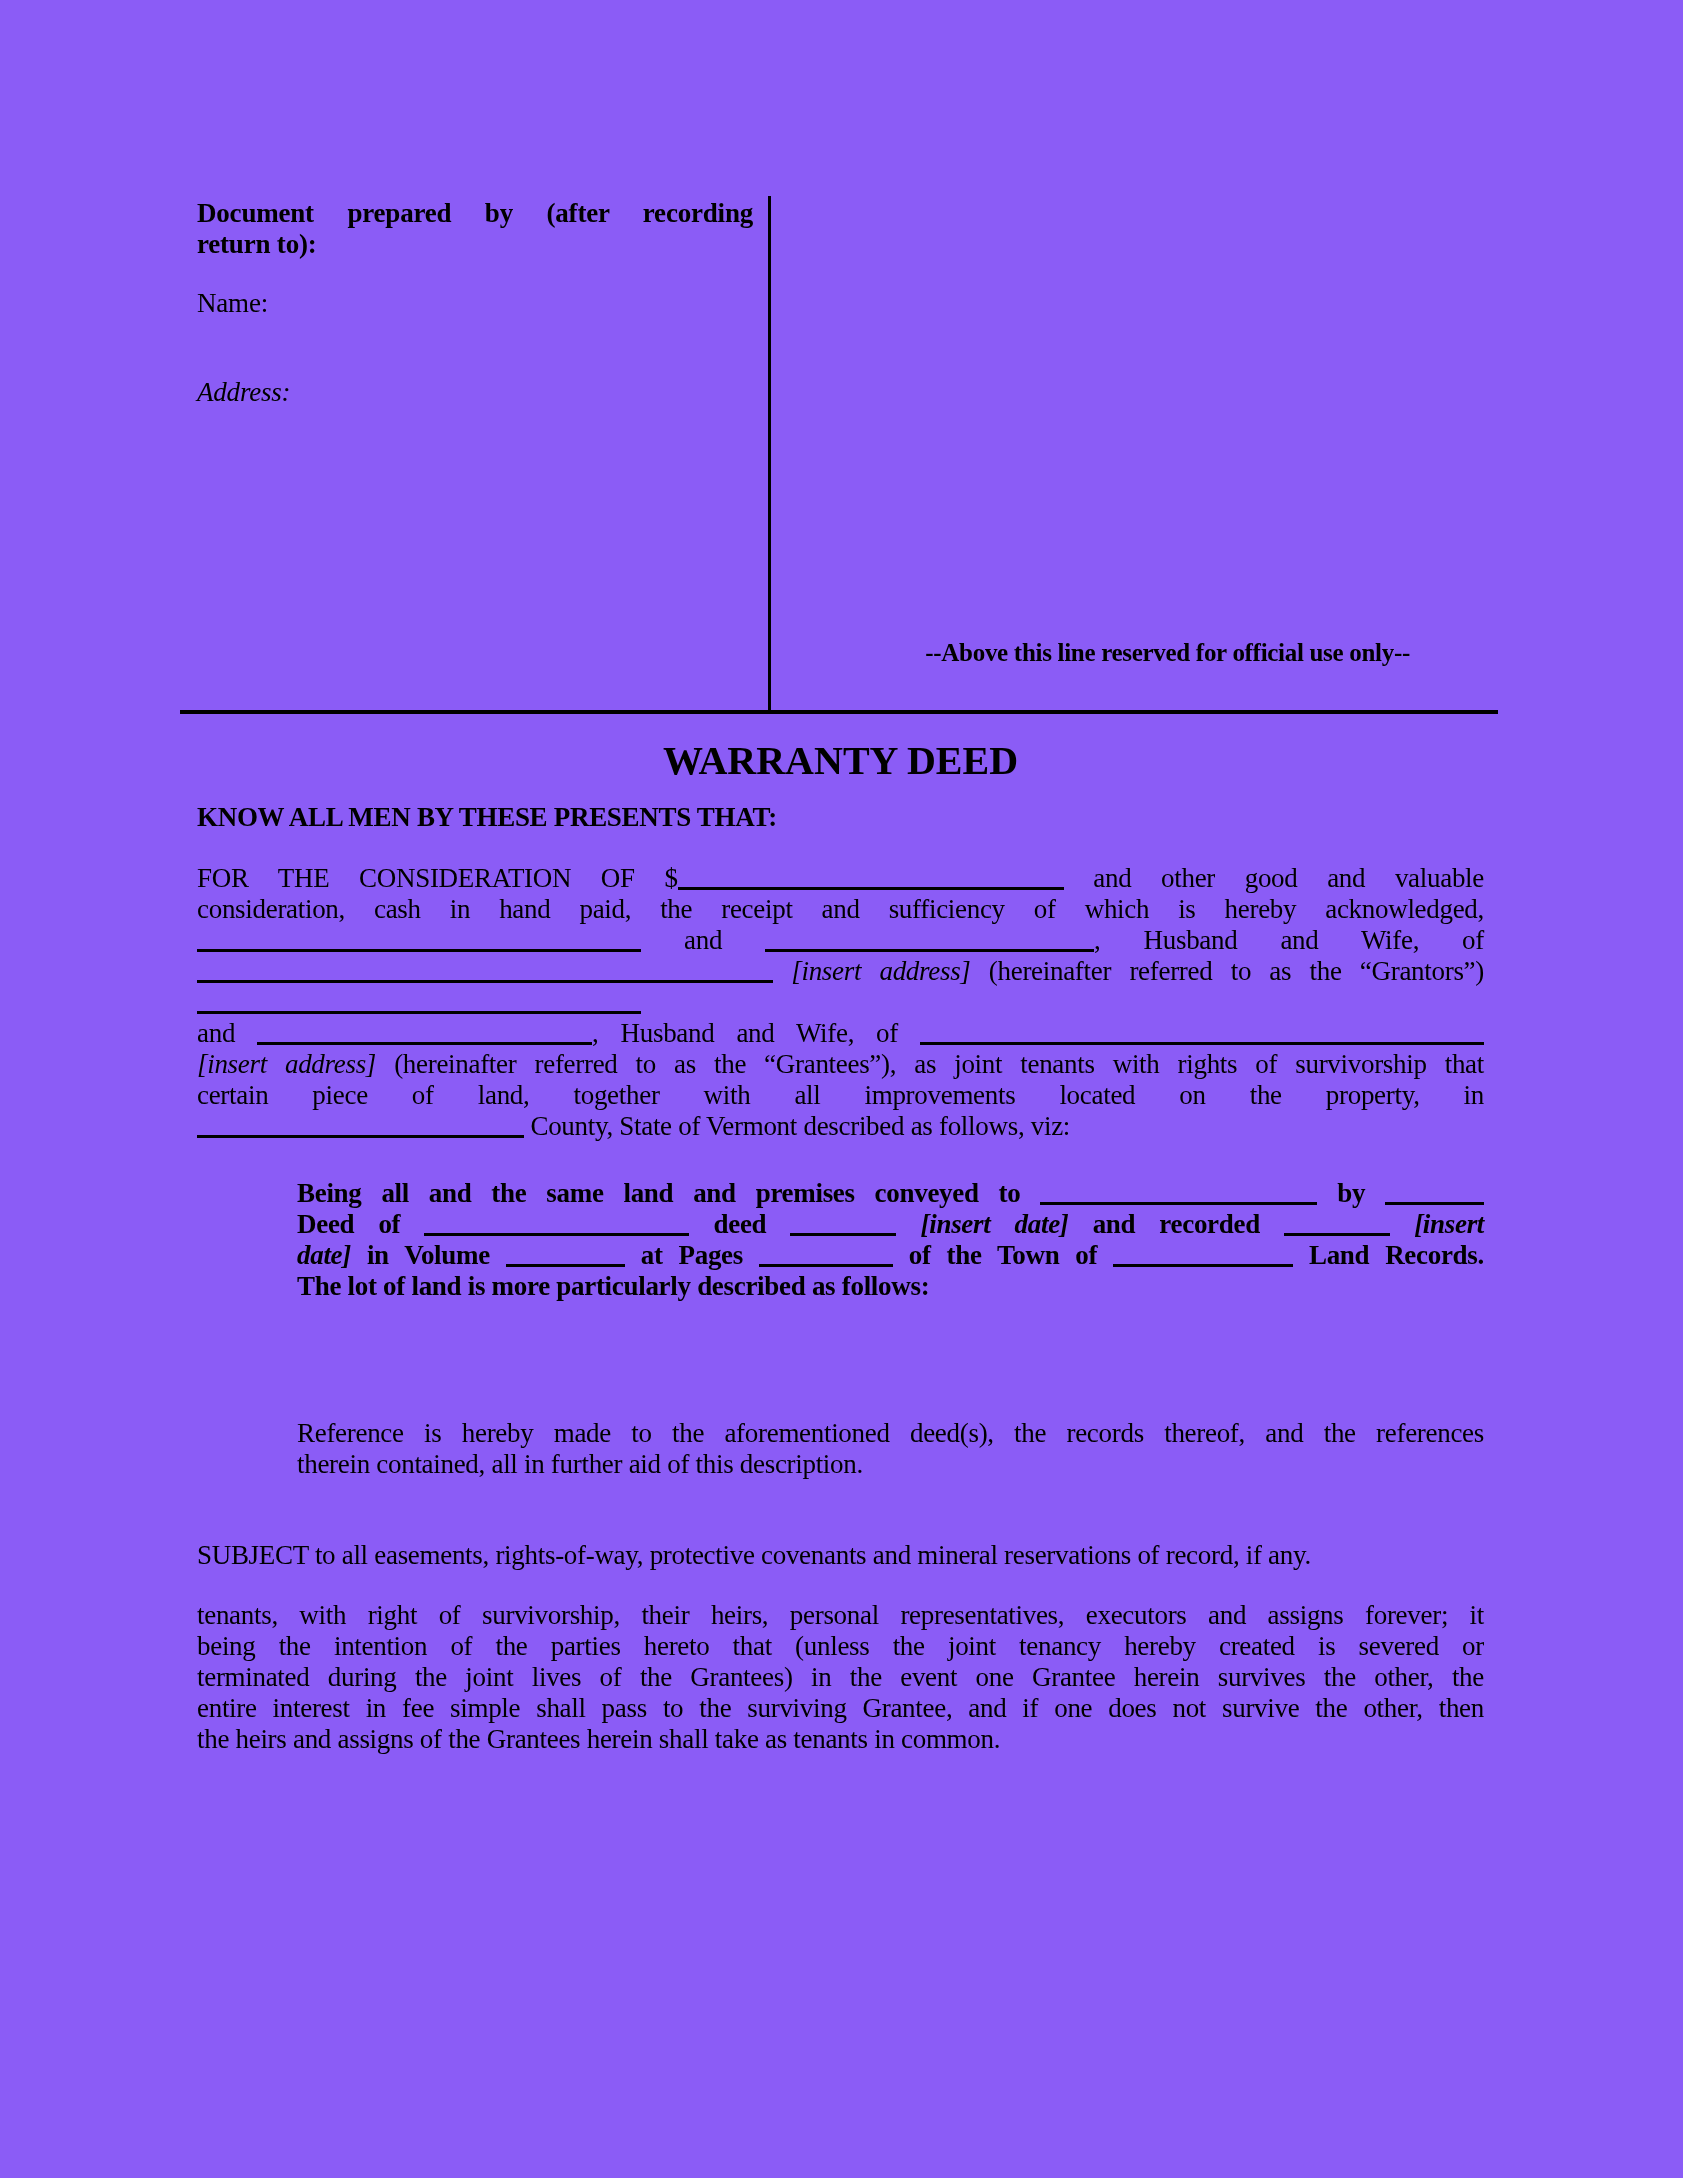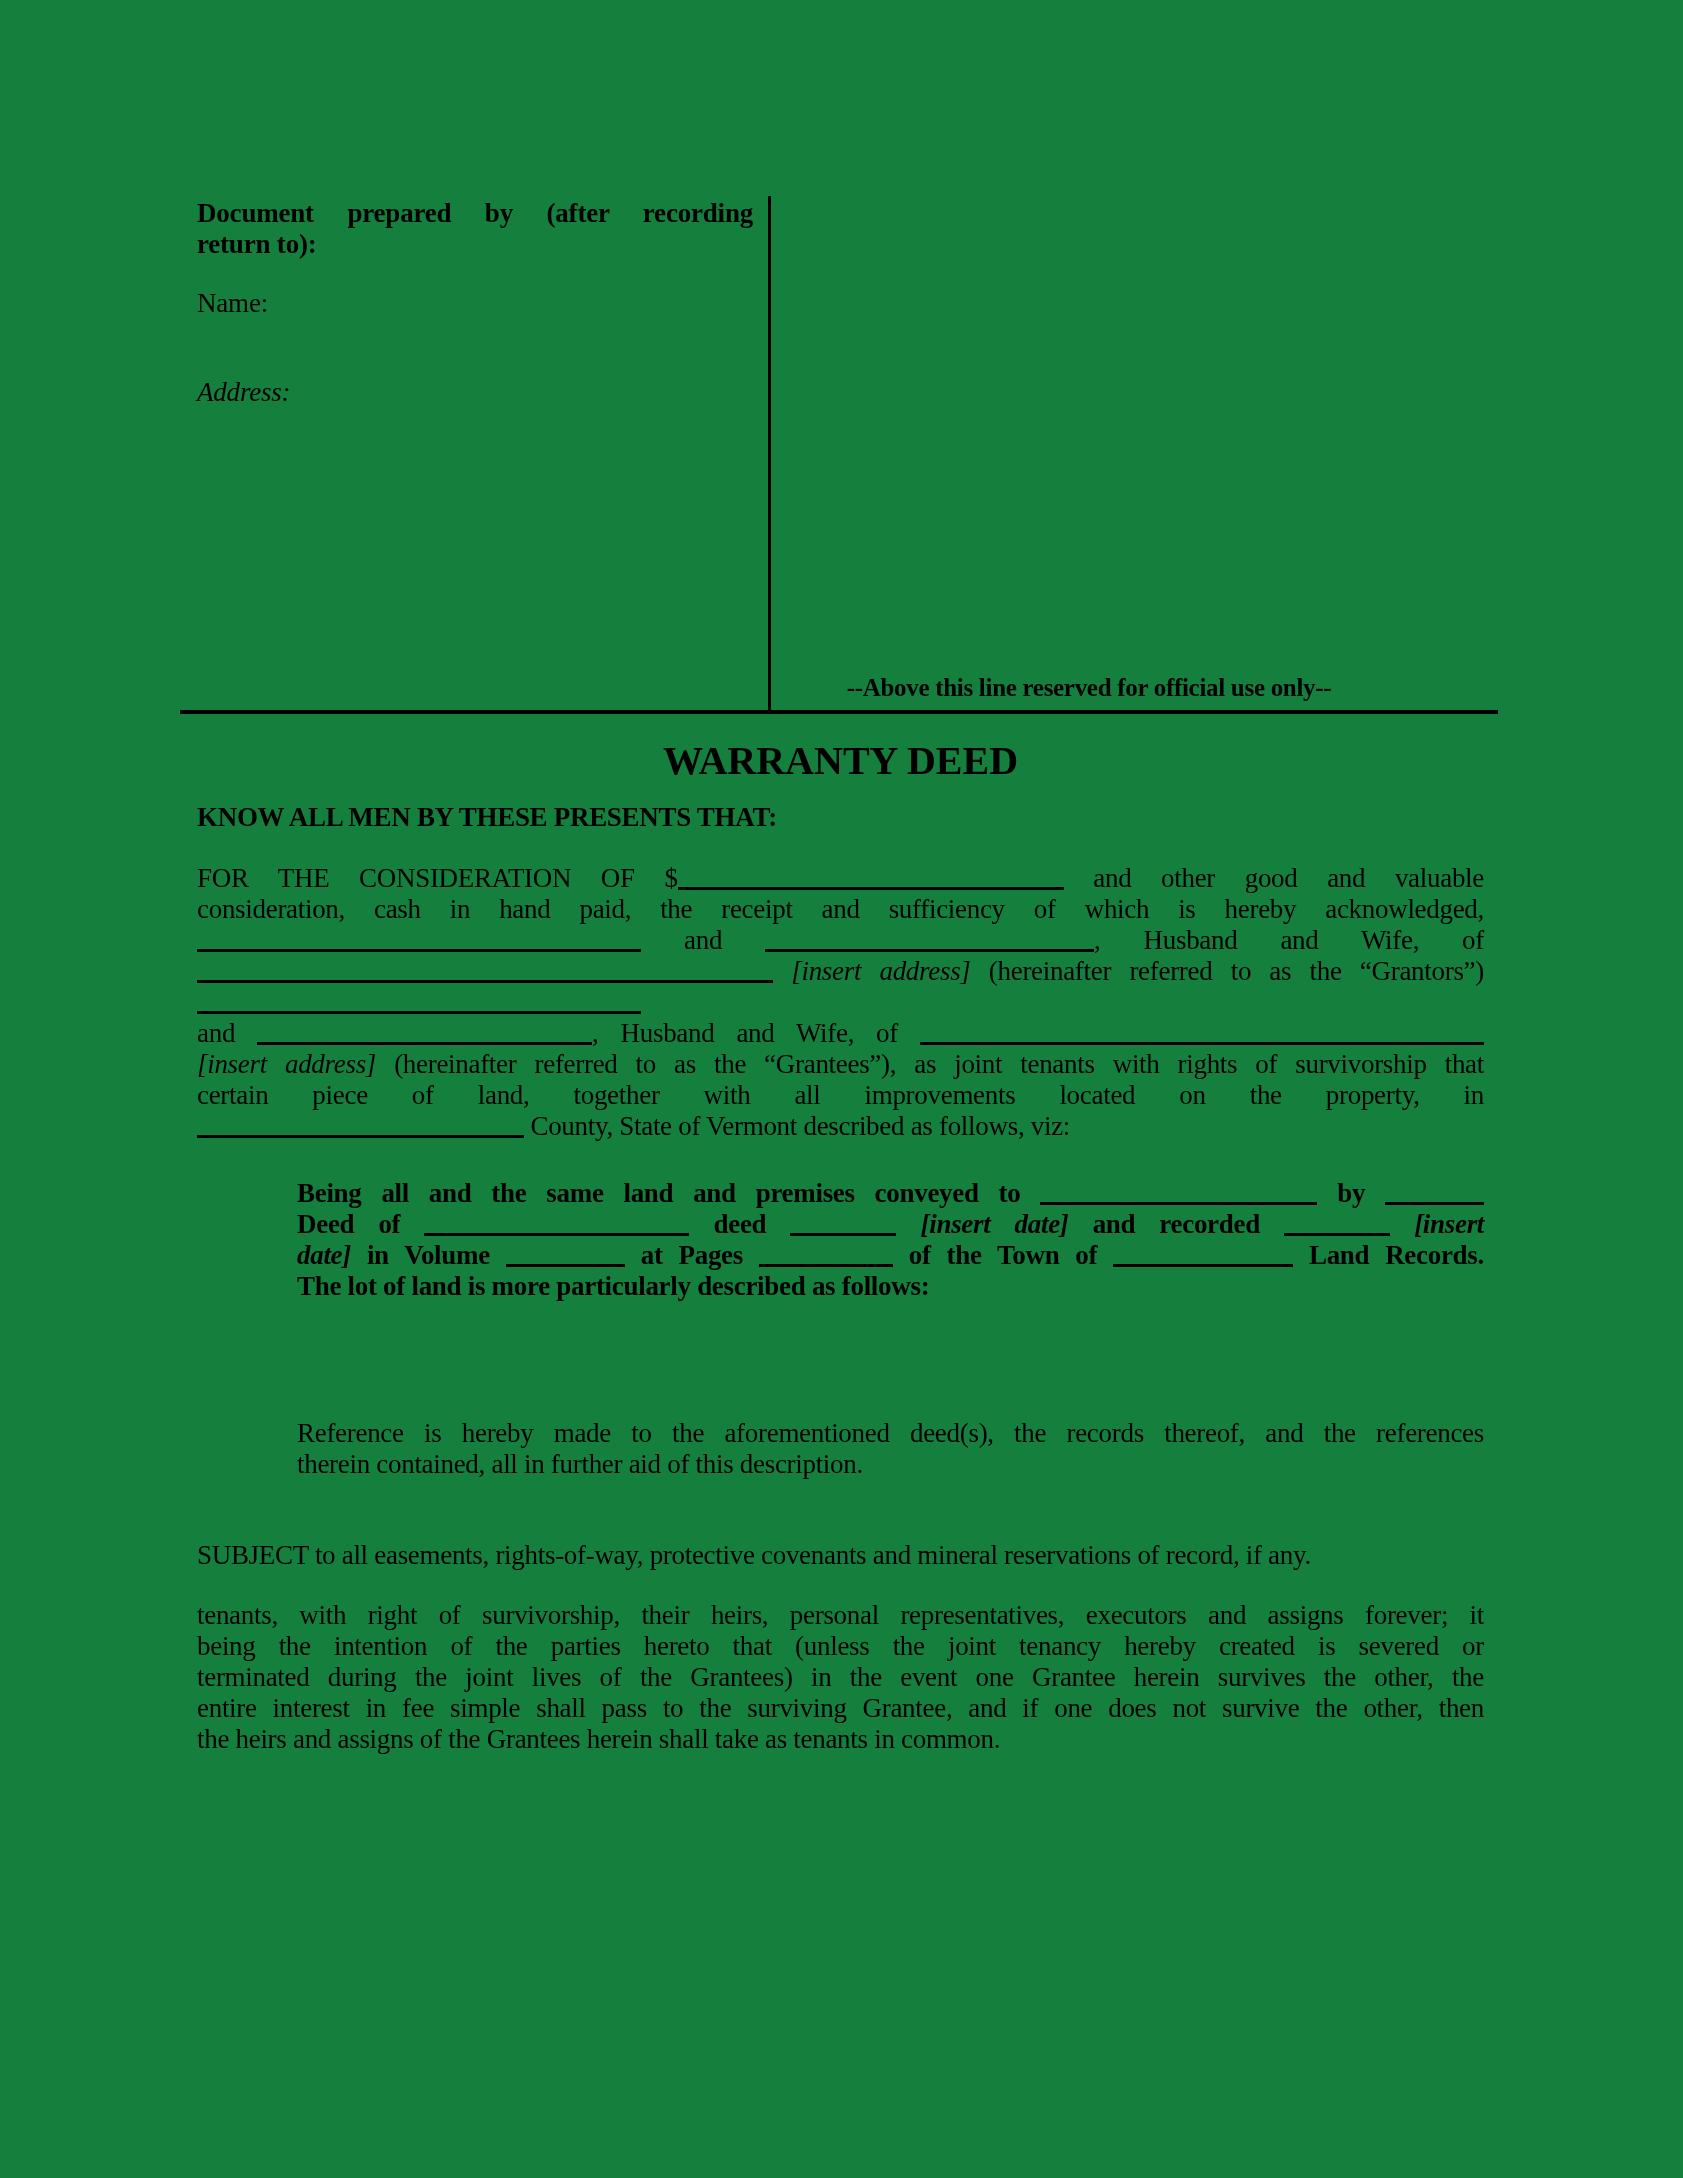--- a/index.html
+++ b/index.html
@@ -1,20 +1,20 @@
 <!DOCTYPE html>
 <html><head>
 <meta charset="utf-8">
 <style>
   html, body { margin: 0; padding: 0; background: #888; }
   .page {
     position: relative;
     width: 1683px;
     height: 2178px;
-    background: #15803d;
+    background: #8b5cf6;
     font-family: "Liberation Serif", "DejaVu Serif", serif;
     color: #000;
     overflow: hidden;
   }
   .abs { position: absolute; }
   .b { font-weight: bold; }
   .it { font-style: italic; }
   .body-text {
     font-size: 27px;
     line-height: 31px;
@@ -65,21 +65,21 @@
     <div class="jl">Document prepared by (after recording</div>
     <div class="ll">return to):</div>
   </div>
 
   <div class="abs hdr" style="left:197px; top:288px;">Name:</div>
 
   <div class="abs hdr" style="left:197px; top:377px;font-style:italic;">Address:</div>
 
   <div class="abs vline" style="left:768px; top:196px; height:514px;"></div>
 
-  <div class="abs reserved" style="left:768px; top:673px; width:642px;text-align:center;">--Above this line reserved for official use only--</div>
+  <div class="abs reserved" style="left:768px; top:638px; width:642px;">--Above this line reserved for official use only--</div>
 
   <div class="abs hrule" style="left:180px; top:710px; width:1318px;"></div>
 
   <div class="abs title-text" style="left:197px; top:739px; width:1287px;">WARRANTY DEED</div>
 
   <div class="abs body-text b" style="left:197px; top:802px; width:1287px;">KNOW ALL MEN BY THESE PRESENTS THAT:</div>
 
   <div class="abs body-text" style="left:197px; top:863px; width:1287px;">
     <div class="jl"><span>FOR THE CONSIDERATION OF $</span><span class="blank" style="width:386px"></span> <span>and other good and valuable</span></div>
     <div class="jl">consideration, cash in hand paid, the receipt and sufficiency of which is hereby acknowledged,</div>

